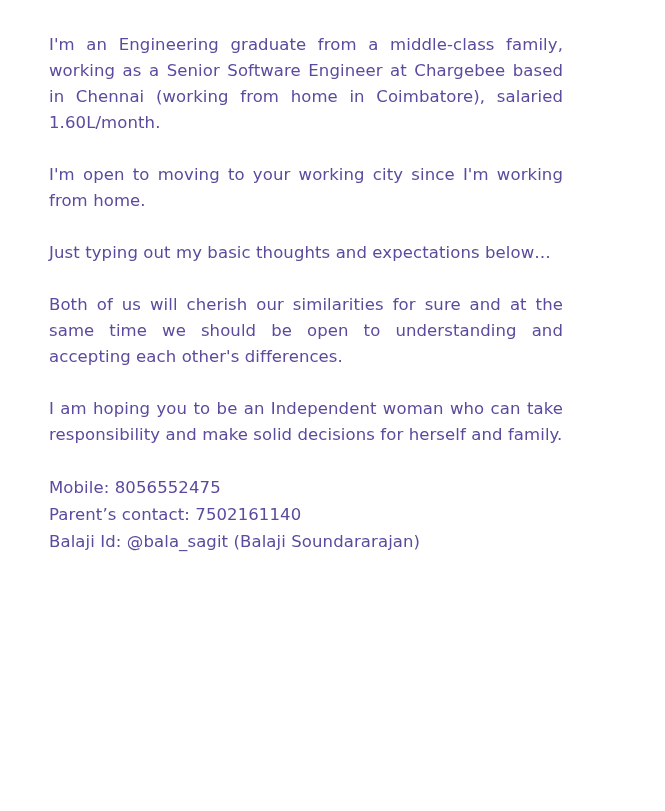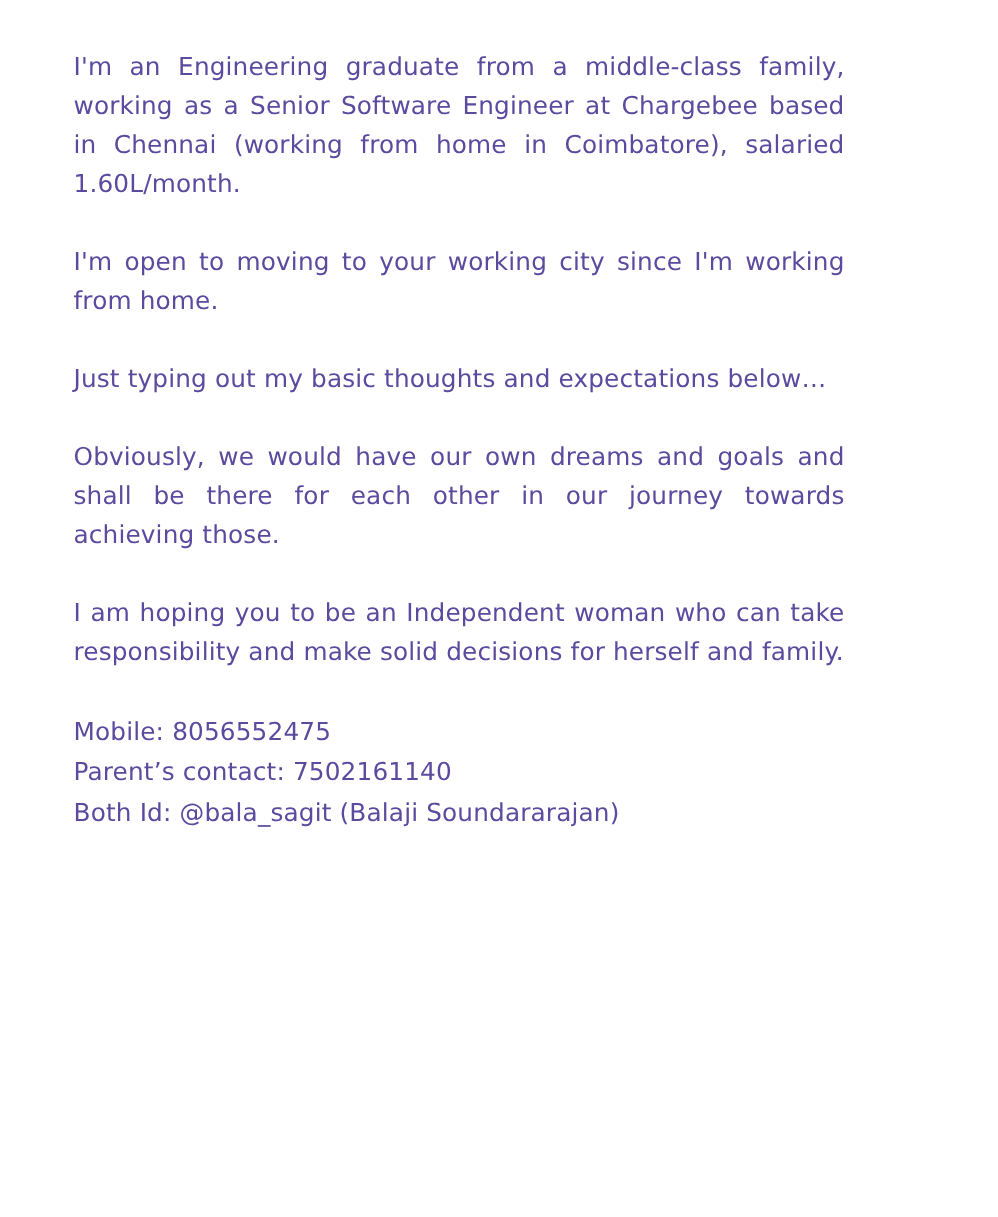--- a/index.html
+++ b/index.html
@@ -51,37 +51,37 @@
 <div class="page">
 
   <p class="bio-paragraph">I'm an Engineering graduate from a middle-class family, working as a Senior Software Engineer at Chargebee based in Chennai (working from home in Coimbatore), salaried 1.60L/month.</p>
 
 
   <p class="bio-paragraph">I'm open to moving to your working city since I'm working from home.</p>
 
   <p class="bio-paragraph">Just typing out my basic thoughts and expectations below…</p>
 
 
+  <p class="bio-paragraph">Both of us will cherish our similarities for sure and at the same time we should be open to understanding and accepting each other's differences.</p>
 
-  <p class="bio-paragraph">Obviously, we would have our own dreams and goals and shall be there for each other in our journey towards achieving those.</p>
 
   <p class="bio-paragraph">I am hoping you to be an Independent woman who can take responsibility and make solid decisions for herself and family.</p>
 
   <div class="contacts">
 
     <div class="contact-line">
       <span class="contact-label">Mobile:</span>
       <span class="contact-value">8056552475</span>
     </div>
 
     <div class="contact-line">
       <span class="contact-label">Parent’s contact:</span>
       <span class="contact-value">7502161140</span>
     </div>
 
     <div class="contact-line">
-      <span class="contact-label">Both Id:</span>
+      <span class="contact-label">Balaji Id:</span>
       <span class="contact-value">@bala_sagit (Balaji Soundararajan)</span>
     </div>
 
   </div>
 
 </div>
 
 </body></html>

